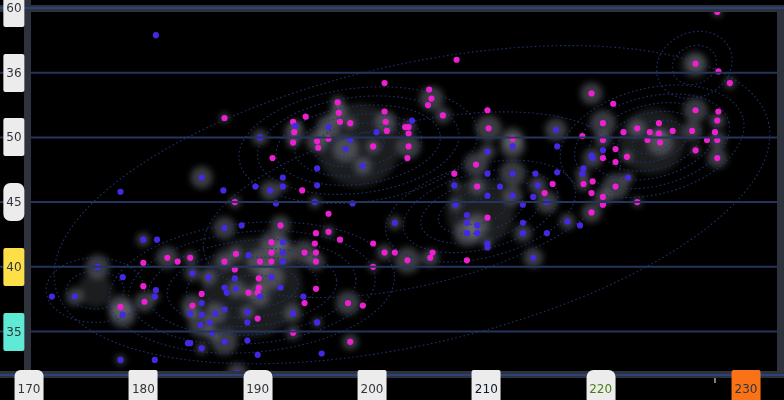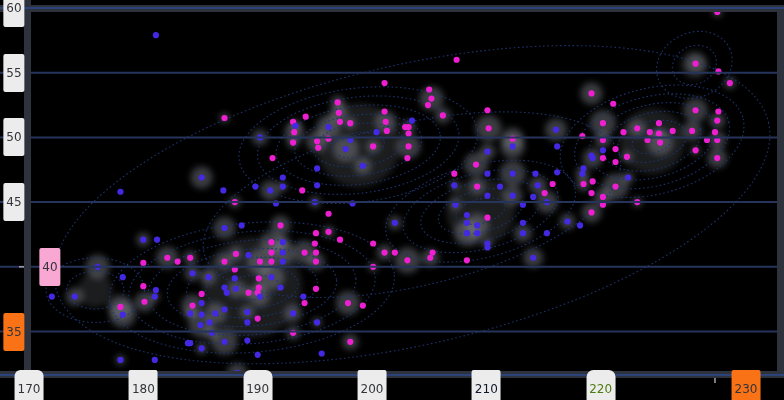--- a/index.html
+++ b/index.html
@@ -455,19 +455,19 @@
     </svg>
   <div id="labels">
       <div class="ticklabel" style="left: 29px; top: 389px; background: rgb(236, 236, 236); color: rgb(51, 52, 58); border-radius: 6px;">170</div>
       <div class="ticklabel" style="left: 143.33px; top: 389px; background: rgb(236, 236, 236); color: rgb(51, 52, 58);">180</div>
       <div class="ticklabel" style="left: 257.66px; top: 389px; background: rgb(236, 236, 236); color: rgb(51, 52, 58); border-radius: 7px;">190</div>
       <div class="ticklabel" style="left: 371.99px; top: 389px; background: rgb(236, 236, 236); color: rgb(51, 52, 58);">200</div>
       <div class="ticklabel" style="left: 486.32px; top: 389px; background: rgb(236, 236, 236); color: #0f172a;">210</div>
       <div class="ticklabel" style="left: 600.65px; top: 389px; background: rgb(236, 236, 236); color: #4d7c0f; border-radius: 7px;">220</div>
       <div class="ticklabel" style="left: 746px; top: 389px; background: #f97316; color: rgb(51, 52, 58);">230</div>
       <div class="ticklabel" style="left: 14px; top: 8px; background: rgb(236, 236, 236); color: rgb(51, 52, 58);">60</div>
-      <div class="ticklabel" style="left: 14px; top: 72.7px; background: rgb(236, 236, 236); color: rgb(51, 52, 58);">55</div>
+      <div class="ticklabel" style="left: 14px; top: 72.7px; background: rgb(236, 236, 236); color: rgb(51, 52, 58);">36</div>
       <div class="ticklabel" style="left: 14px; top: 137.4px; background: rgb(236, 236, 236); color: rgb(51, 52, 58); text-align: right;">50</div>
-      <div class="ticklabel" style="left: 14px; top: 202.1px; background: rgb(236, 236, 236); color: rgb(51, 52, 58);">45</div>
-      <div class="ticklabel" style="left: 14px; top: 266.8px; background: #f9a8d4; color: rgb(51, 52, 58); margin-left: 36px;">40</div>
-      <div class="ticklabel" style="left: 14px; top: 331.5px; background: #f97316; color: rgb(51, 52, 58);">35</div>
+      <div class="ticklabel" style="left: 14px; top: 202.1px; background: rgb(236, 236, 236); color: rgb(51, 52, 58); border-radius: 7px;">45</div>
+      <div class="ticklabel" style="left: 14px; top: 266.8px; background: #fde047; color: rgb(51, 52, 58);">40</div>
+      <div class="ticklabel" style="left: 14px; top: 331.5px; background: #5eead4; color: rgb(51, 52, 58);">35</div>
     </div>
 </div>
 
 </body></html>

